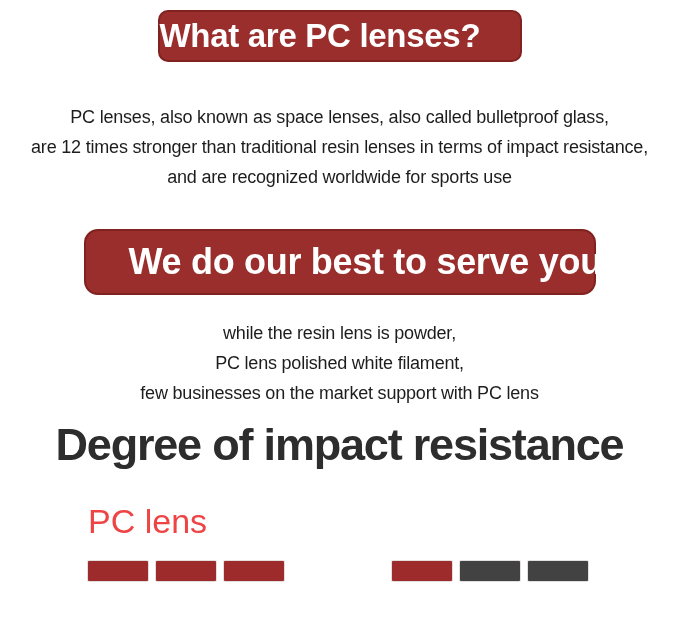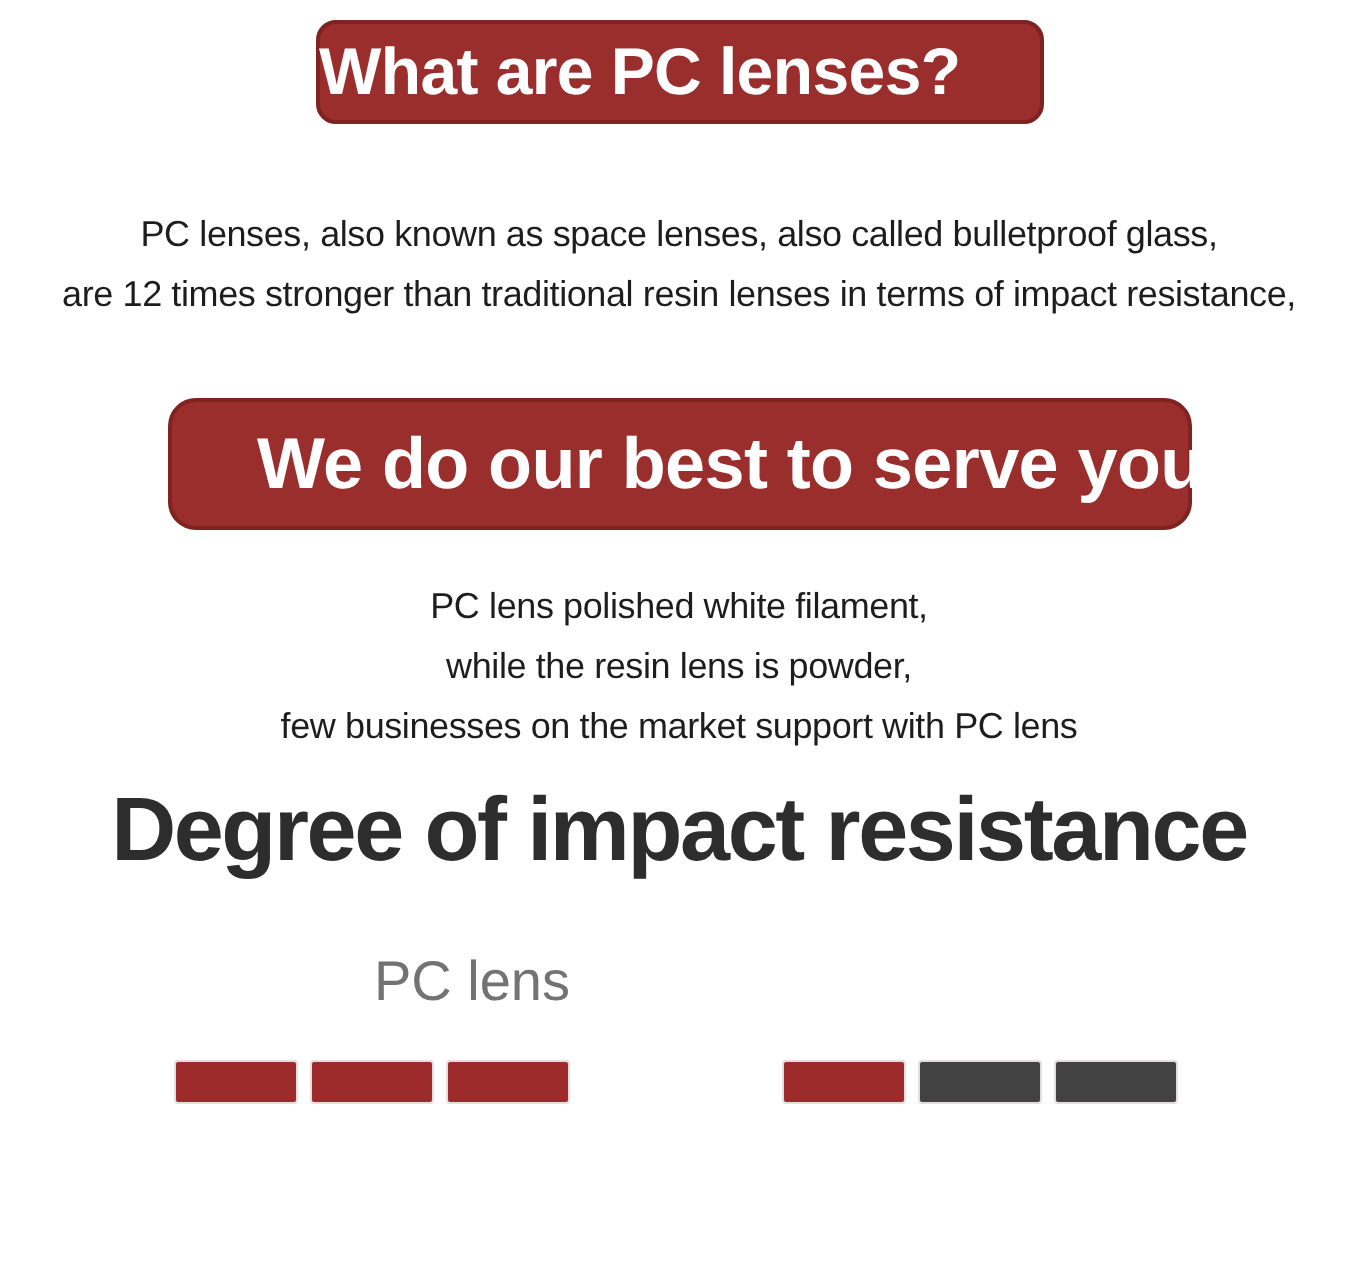--- a/index.html
+++ b/index.html
@@ -67,24 +67,24 @@
     white-space: nowrap;
   }
   .labels-row {
     position: relative;
     margin-top: 34px;
     height: 36px;
   }
   .cmp-label {
     position: absolute;
     top: 0;
-    text-align: right;
-    font-size: 28px;
+    text-align: left;
+    font-size: 34px;
     line-height: 36px;
-    color: #737373;
+    color: #ef4444;
     white-space: nowrap;
   }
   .label-pc    { left: 88px;  width: 197px; }
   .label-resin { left: 390px; width: 197px; }
   .bars-row {
     position: relative;
     margin-top: 22px;
     height: 20px;
   }
   .bar-group {
@@ -107,29 +107,30 @@
 
 <div>
 
   <div class="banner banner-what">
     <span>What are PC lenses?</span>
   </div>
 
   <div class="para para-intro">
     <div class="pline">PC lenses, also known as space lenses, also called bulletproof glass,</div>
     <div class="pline">are 12 times stronger than traditional resin lenses in terms of impact resistance,</div>
+    <div class="pline">and are recognized worldwide for sports use</div>
   </div>
 
   <div class="banner banner-serve">
     <span>We do our best to serve you</span>
   </div>
 
   <div class="para para-details">
+    <div class="pline">while the resin lens is powder,</div>
     <div class="pline">PC lens polished white filament,</div>
-    <div class="pline">while the resin lens is powder,</div>
     <div class="pline">few businesses on the market support with PC lens</div>
   </div>
 
   <h1 class="heading">Degree of impact resistance</h1>
 
   <div class="labels-row">
     <div class="cmp-label label-pc">PC lens</div>
   </div>
 
   <div class="bars-row">

